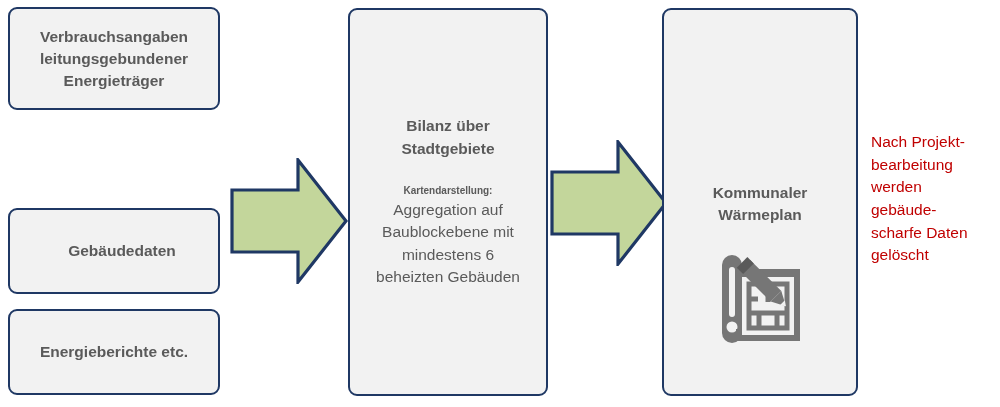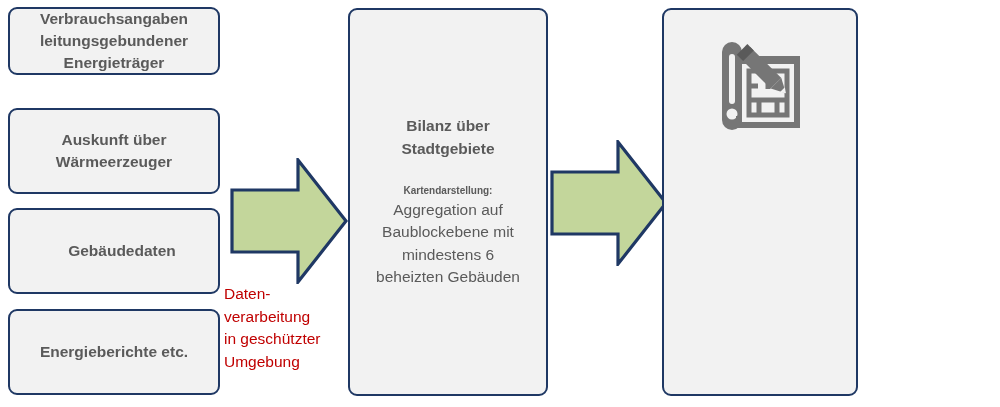--- a/index.html
+++ b/index.html
@@ -37,21 +37,21 @@
     font-size: 15.5px;
     font-weight: bold;
     line-height: 1.42;
   }
   .box-label {
     display: block;
     white-space: pre-line;
   }
 
   
-  #box-verbrauch { left: 8px;  top: 7px;   width: 212px; height: 68px; }
+  #box-verbrauch { left: 8px;  top: 7px;   width: 212px; height: 103px; }
   #box-auskunft  { left: 8px;  top: 108px; width: 212px; height: 86px; }
   #box-gebaeude  { left: 8px;  top: 208px; width: 212px; height: 86px; padding-left: 24px; }
   #box-berichte  { left: 8px;  top: 309px; width: 212px; height: 86px; justify-content: center; }
 
   
   #box-gebaeude .box-label,
   #box-berichte .box-label { font-weight: bold; }
 
   
   #box-bilanz {
@@ -126,24 +126,20 @@
 <body>
 
 <div id="canvas">
 
   <div class="box src" id="box-verbrauch">
     <span class="box-label">Verbrauchsangaben
 leitungsgebundener
 Energieträger</span>
   </div>
 
-  <div class="box src" id="box-auskunft">
-    <span class="box-label">Auskunft über
-Wärmeerzeuger</span>
-  </div>
 
   <div class="box src" id="box-gebaeude">
     <span class="box-label">Gebäudedaten</span>
   </div>
 
   <div class="box src" id="box-berichte">
     <span class="box-label">Energieberichte etc.</span>
   </div>
 
   <svg class="arrow" id="arrow-1" viewBox="0 0 118 126">
@@ -158,20 +154,22 @@
 Baublockebene mit
 mindestens 6
 beheizten Gebäuden</div>
   </div>
 
   <svg class="arrow" id="arrow-2" viewBox="0 0 118 126">
     <polygon points="2,32 68,32 68,2 116,63 68,124 68,94 2,94" fill="#C3D69B" stroke="#1F3864" stroke-width="3.2" stroke-linejoin="miter"></polygon>
   </svg>
 
   <div class="box" id="box-plan">
+    <div class="plan-title">Kommunaler
+Wärmeplan</div>
 
     <svg class="plan-icon" viewBox="0 0 104 96">
 
       <path d="M14 14
                a10 10 0 0 1 20 0
                v68
                a10 10 0 0 1 -20 0 z" fill="#767676"></path>
       <rect x="21" y="16" width="6" height="50" rx="3" fill="#F2F2F2"></rect>
       <circle cx="24" cy="76" r="5.5" fill="#F2F2F2"></circle>
 
@@ -187,19 +185,21 @@
 
       <g transform="rotate(-45 62 40)">
         <rect x="55" y="4" width="15" height="44" fill="#767676"></rect>
         <rect x="55" y="0" width="15" height="9" fill="#5A5A5A"></rect>
         <polygon points="55,48 70,48 62.5,62" fill="#767676"></polygon>
         <polygon points="59,57 66,57 62.5,62" fill="#F2F2F2"></polygon>
       </g>
     </svg>
   </div>
 
-  <div class="note" id="note-left">Daten-
-verarbeitung
-in geschützter
-Umgebung</div>
-
+
+  <div class="note" id="note-right">Nach Projekt-
+bearbeitung
+werden
+gebäude-
+scharfe Daten
+gelöscht</div>
 
 </div>
 
 </body></html>

